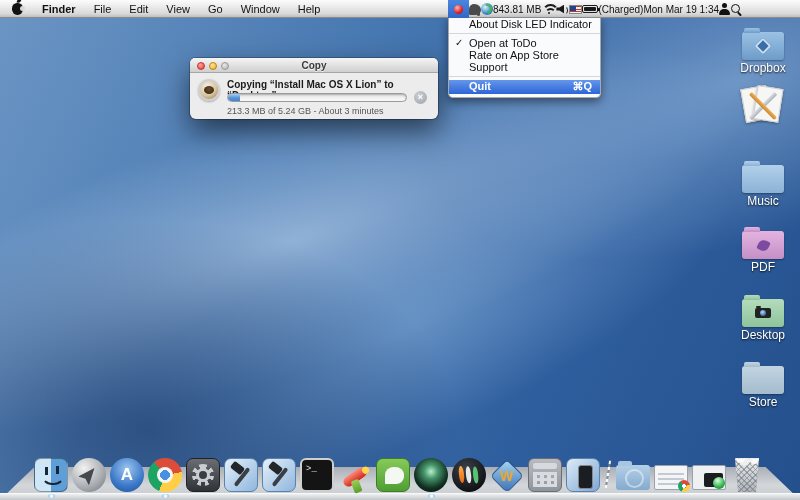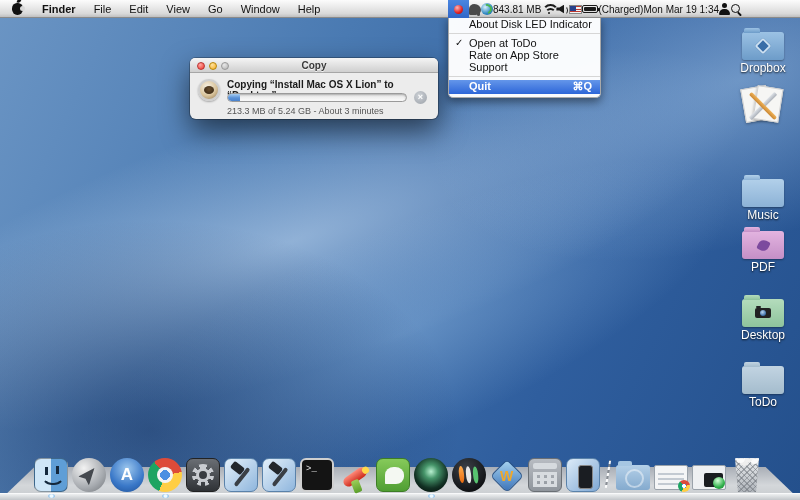--- a/index.html
+++ b/index.html
@@ -349,39 +349,39 @@
     <span class="desk-label">Dropbox</span>
   </div>
   <div class="desk-icon" style="top:55px">
     <div class="installer">
       <span class="paper1"></span>
       <span class="paper2"></span>
       <span class="ruler"></span>
       <span class="pencil"></span>
     </div>
   </div>
-  <div class="desk-icon" style="top:149px">
+  <div class="desk-icon" style="top:135px">
     <div class="folder"></div>
     <span class="desk-label">Music</span>
   </div>
   <div class="desk-icon" style="top:201px">
     <div class="folder folder-pdf">
       <span class="pdf-logo"></span>
     </div>
     <span class="desk-label">PDF</span>
   </div>
   <div class="desk-icon" style="top:269px">
     <div class="folder folder-photos">
       <span class="camera-logo"></span>
     </div>
     <span class="desk-label">Desktop</span>
   </div>
   <div class="desk-icon" style="top:336px">
     <div class="folder folder-todo"></div>
-    <span class="desk-label">ToDo</span>
+    <span class="desk-label">Store</span>
   </div>
 </div>
 
 <div class="dock">
   <div class="dock-shelf"></div>
   <div class="dock-floor"></div>
   <div class="dock-items">
     <div class="dock-item running">
         <div class="dicon icon-finder"></div>
       </div>

